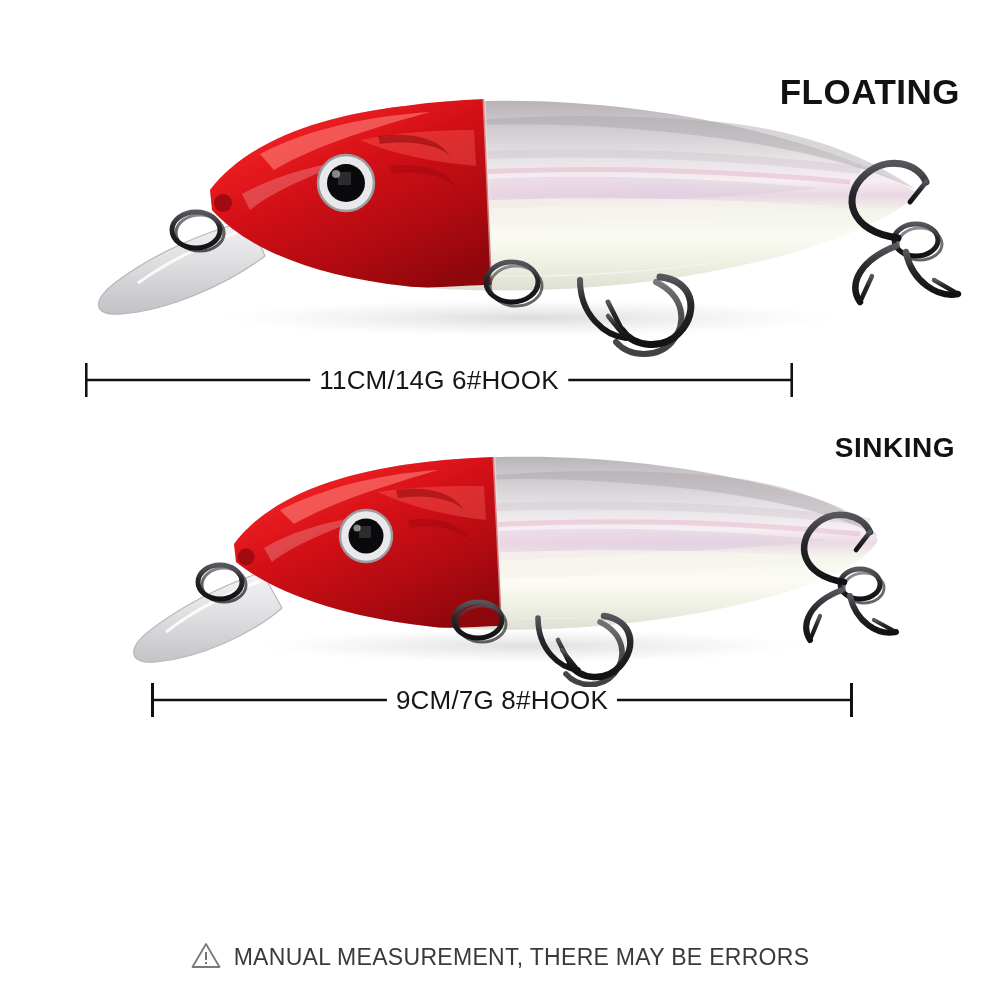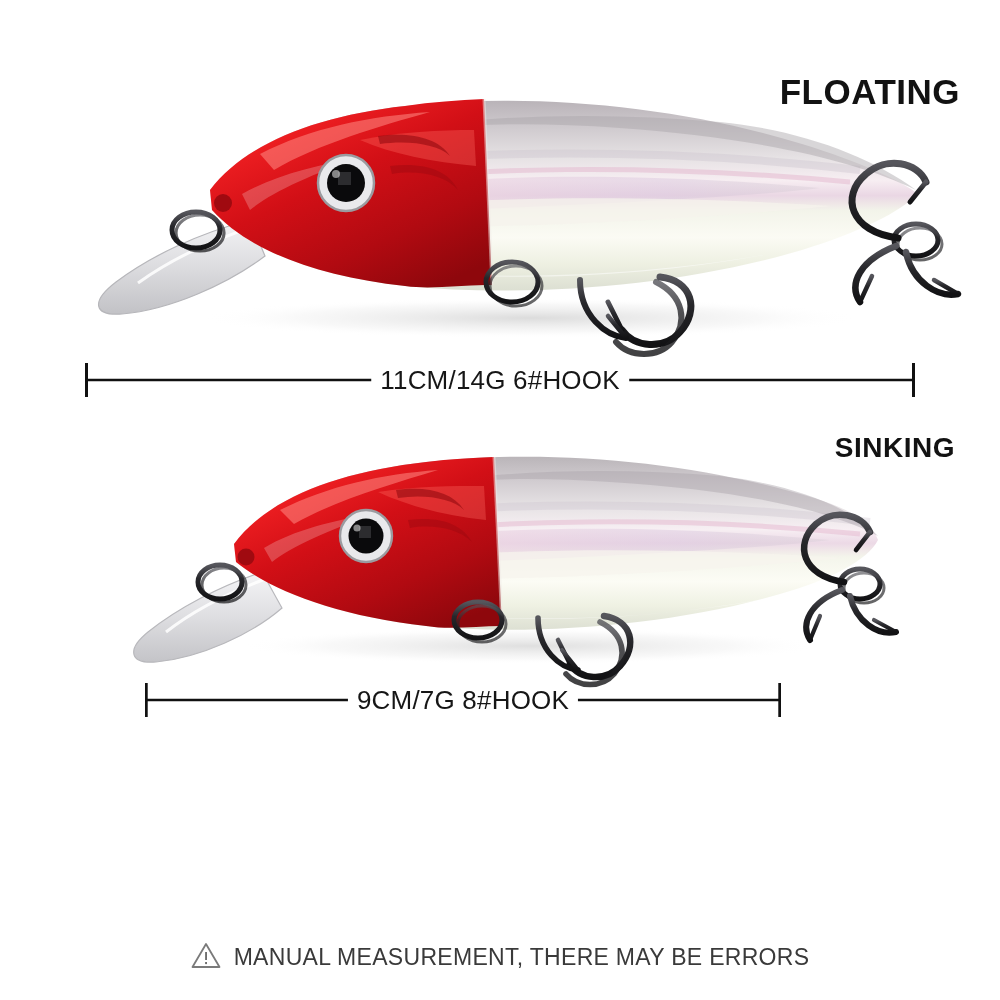--- a/index.html
+++ b/index.html
@@ -55,22 +55,22 @@
   
   #lure-sinking  { left: 130px; top: 430px; width: 760px; height: 240px; }
 
   .lure svg { display: block; width: 100%; height: 100%; overflow: visible; }
 
   
   .dim {
     position: absolute;
     height: 34px;
   }
-  #dim-floating { left: 85px; top: 363px; width: 830px; }
-  #dim-sinking  { left: 145px; top: 683px; width: 636px; }
+  #dim-floating { left: 85px; top: 363px; width: 708px; }
+  #dim-sinking  { left: 151px; top: 683px; width: 702px; }
 
   .dim svg { display: block; width: 100%; height: 100%; overflow: visible; }
 
   .dim-text {
     position: absolute;
     top: 50%;
     left: 50%;
     transform: translate(-50%, -50%);
     background: #ffffff;
     padding: 0 9px;

